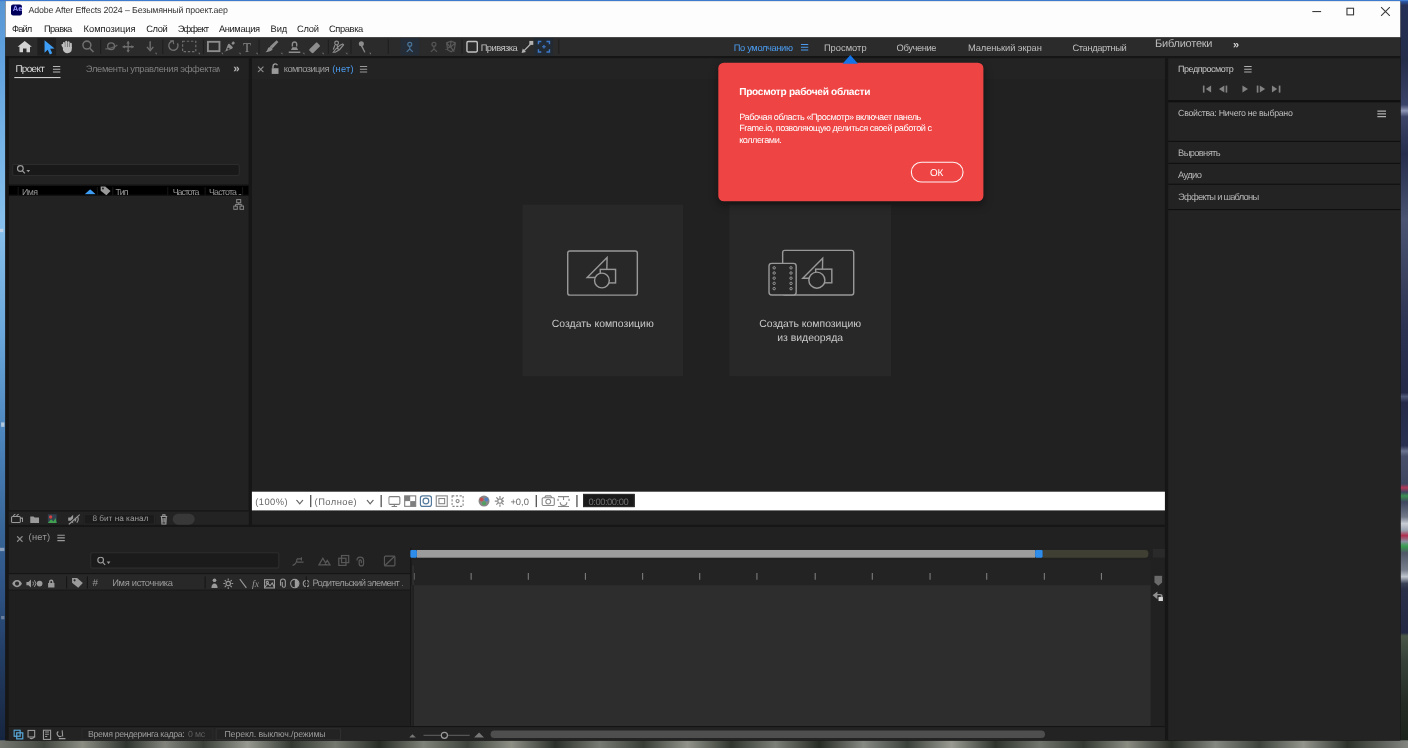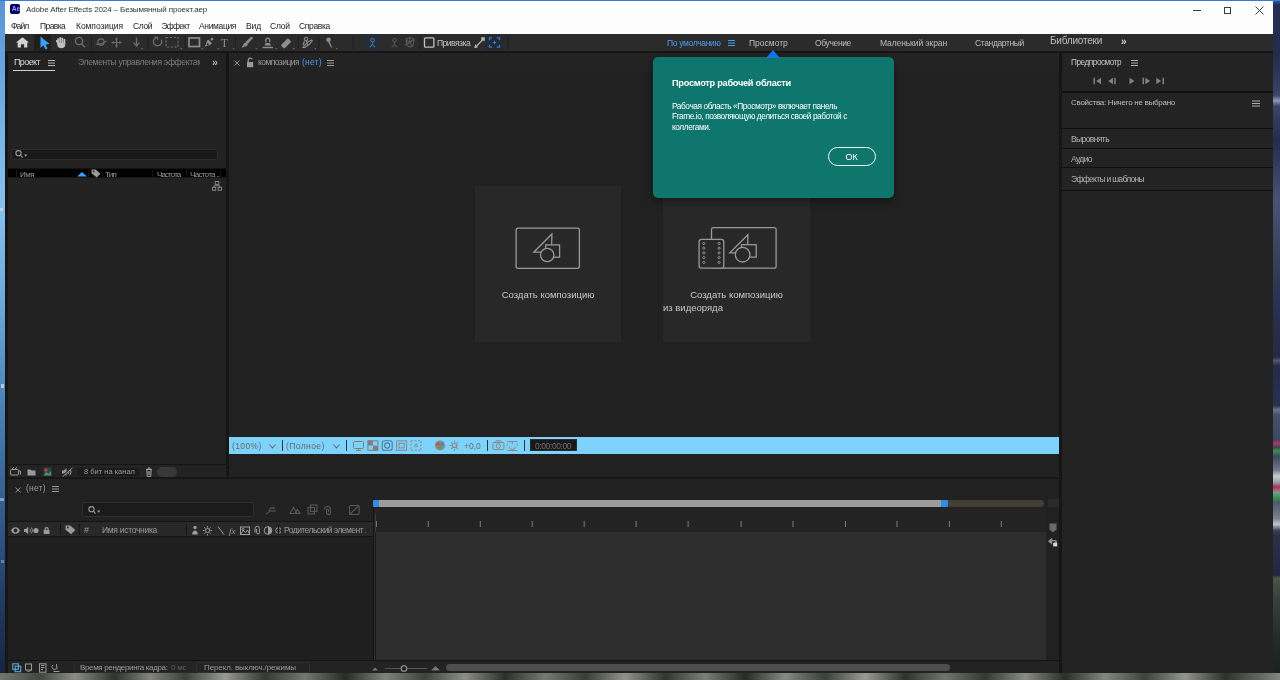--- a/index.html
+++ b/index.html
@@ -260,24 +260,24 @@
             <circle cx="40.8" cy="71.6" r="1.1"></circle>
             <circle cx="40.8" cy="76.4" r="1.1"></circle>
           <circle cx="56.1" cy="57.5" r="1.1"></circle>
             <circle cx="56.1" cy="62.2" r="1.1"></circle>
             <circle cx="56.1" cy="66.9" r="1.1"></circle>
             <circle cx="56.1" cy="71.6" r="1.1"></circle>
             <circle cx="56.1" cy="76.4" r="1.1"></circle>
         </g>
       </svg>
       <div class="txt" style="left:0;top:104px;width:147px;text-align:center;font-size:9.5px;color:#c9c9c9">Создать композицию</div>
-      <div class="txt" style="left:0;top:116.5px;width:147px;font-size:9.5px;color:#c9c9c9">из видеоряда</div>
-    </div>
-
-    <div class="abs" style="left:0;top:384px;width:830px;height:17px;background:#7dd3fc">
+      <div class="txt" style="left:0;top:116.5px;width:147px;text-align:center;font-size:9.5px;color:#c9c9c9">из видеоряда</div>
+    </div>
+
+    <div class="abs" style="left:0;top:394px;width:830px;height:17px;background:#ffffff">
       <span class="txt" style="left:3px;top:4.5px;font-size:8.5px;letter-spacing:0.4px;color:#686868">(100%)</span>
       <svg class="abs" style="left:40px;top:7px" width="7" height="5">
           <path d="M0.5,0.5 l3,3.5 3,-3.5" stroke="#686868" stroke-width="1.1" fill="none"></path>
         </svg>
       <div class="abs" style="left:52.7px;top:3px;width:1px;height:11px;background:#333"></div>
       <span class="txt" style="left:57px;top:4.5px;font-size:8.5px;letter-spacing:0.4px;color:#686868">(Полное)</span>
       <svg class="abs" style="left:104.3px;top:7px" width="7" height="5">
           <path d="M0.5,0.5 l3,3.5 3,-3.5" stroke="#686868" stroke-width="1.1" fill="none"></path>
         </svg>
       <div class="abs" style="left:117.3px;top:3px;width:1px;height:11px;background:#333"></div>
@@ -479,18 +479,18 @@
         <circle cx="32" cy="4.5" r="2.8" fill="#232323" stroke="#9a9a9a" stroke-width="1.1"></circle>
         <path d="M59,6.5 l4.5,-4.5 4.5,4.5 z" fill="#777"></path>
       </svg>
       <div class="abs" style="left:438px;top:2.5px;width:504px;height:7px;background:#4e4e4e;border-radius:3.5px"></div>
     </div>
   </div>
 
   <div class="abs" style="left:374.5px;top:514px;width:1px;height:18px;background:#3a3a3a"></div>
 
   <div class="abs" style="left:766px;top:50px;width:0;height:0;border-left:7.5px solid transparent;border-right:7.5px solid transparent;border-bottom:8px solid #1473e6;z-index:60"></div>
-  <div class="abs" id="popup" style="left:653px;top:57px;width:241px;height:141px;background:#0f766e;border-radius:5px;z-index:55;box-shadow:0 3px 8px rgba(0,0,0,0.4)">
+  <div class="abs" id="popup" style="left:653px;top:57px;width:241px;height:126px;background:#ef4444;border-radius:5px;z-index:55;box-shadow:0 3px 8px rgba(0,0,0,0.4)">
     <div class="txt" style="left:19px;top:22px;font-size:9.2px;font-weight:bold;letter-spacing:-0.26px;color:#fff">Просмотр рабочей области</div>
     <div class="abs" style="left:19px;top:44px;width:200px;font-size:8.3px;letter-spacing:-0.42px;line-height:10.4px;color:#fff;white-space:nowrap">Рабочая область «Просмотр» включает панель<br>Frame.io, позволяющую делиться своей работой с<br>коллегами.</div>
     <div class="abs" style="left:174.5px;top:90px;width:48px;height:19px;border:1px solid rgba(255,255,255,0.95);border-radius:10px;text-align:center;font-size:9px;color:#fff;line-height:18px">ОК</div>
   </div>
 </div>
 
 </body></html>

